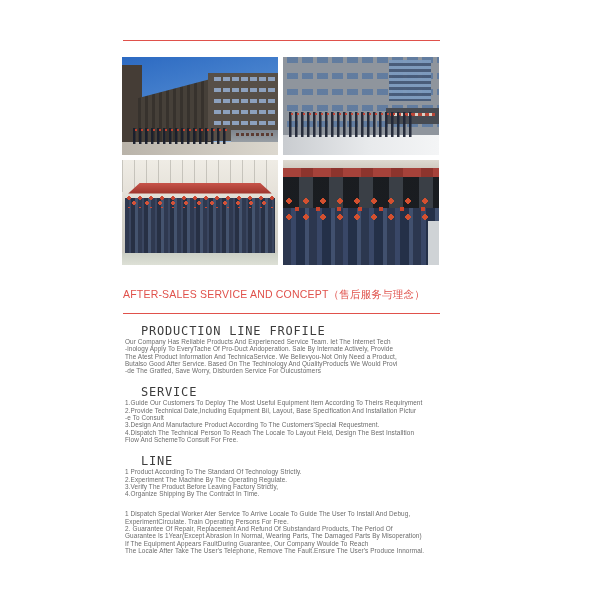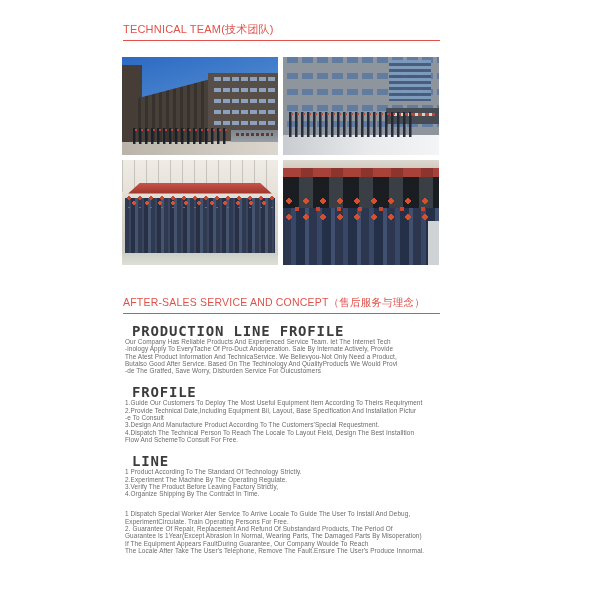--- a/index.html
+++ b/index.html
@@ -2,21 +2,21 @@
 <html><head>
 <meta charset="utf-8">
 <style>
   html,body{margin:0;padding:0;background:#ffffff;}
   .page{position:relative;width:600px;height:600px;background:#ffffff;overflow:hidden;
         font-family:"Liberation Sans",sans-serif;}
 
   
   .sec-title{position:absolute;left:123px;color:#e0514b;letter-spacing:.2px;white-space:nowrap;}
   .t1{top:22px;font-size:11px;}
-  .t2{top:296px;font-size:10.5px;}
+  .t2{top:288px;font-size:10.5px;}
   .rule{position:absolute;left:123px;width:317px;height:1px;background:#e0514b;}
   .r1{top:40px;}
   .r2{top:313px;}
 
   
   .photogrid{position:absolute;left:122px;top:57px;width:317px;display:grid;
              grid-template-columns:156px 156px;grid-template-rows:98px 105px;gap:5px;}
   .photo{position:relative;overflow:hidden;background:#888;}
   .photo > div{position:absolute;}
 
@@ -83,30 +83,29 @@
       background:repeating-linear-gradient(90deg,#2c374f 0 8px,#394767 8px 13px,#243048 13px 22px,#41506e 22px 26px);}
   .p4 .helmets{top:34%;left:0;right:0;height:24%;
       background-image:radial-gradient(circle 3px at 6px 5px,#d4502f 96%,rgba(0,0,0,0) 97%),
                        radial-gradient(circle 2.6px at 14px 13px,#c8432b 96%,rgba(0,0,0,0) 97%);
       background-size:17px 16px,21px 18px;}
   .p4 .wall-right{right:0;bottom:0;width:7%;height:42%;background:#cfd3d6;}
 
   
   .textcol{position:absolute;left:125px;top:326px;width:360px;}
   .tblock{margin:0 0 13px 0;}
-  .tblock h3{margin:0 0 2px 7px;font-family:"DejaVu Sans Mono",monospace;font-size:14px;
-             font-weight:bold;letter-spacing:.8px;color:#3c3c3c;line-height:10px;white-space:nowrap;}
+  .tblock h3{margin:0 0 2px 16px;font-family:"DejaVu Sans Mono",monospace;font-size:12px;
+             font-weight:normal;letter-spacing:.8px;color:#3c3c3c;line-height:10px;white-space:nowrap;}
   .tline{font-size:6.4px;line-height:7.3px;color:#6a6a6a;letter-spacing:.1px;white-space:nowrap;}
 </style>
 </head>
 <body>
 
 <div class="page">
 
-  <div class="sec-title t1">TECHNICAL TEAM(技术团队)</div>
   <div class="rule r1"></div>
 
   <div class="photogrid">
 
     <div class="photo p1">
       <div class="sky"></div>
       <div class="bldg-far"></div>
       <div class="bldg-wall"></div>
       <div class="bldg-main"></div>
       <div class="sign-wall"></div>
@@ -152,21 +151,21 @@
     <section class="tblock">
       <h3>PRODUCTION LINE FROFILE</h3>
       <div class="tline">Our Company Has Reliable Products And Experienced Service Team. Iet The Internet Tech</div>
       <div class="tline">-inology Apply To EveryTache Of Pro-Duct Andoperation. Sale By Internate Actively, Provide</div>
       <div class="tline">The Atest Product Information And TechnicaService. We Believyou-Not Only Need a Product,</div>
       <div class="tline">Butalso Good After Service. Based On The Techinology And QualityProducts We Would Provi</div>
       <div class="tline">-de The Gratfed, Save Worry, Disburden Service For Ouicustomers</div>
     </section>
 
     <section class="tblock">
-      <h3>FROFILE</h3>
+      <h3>SERVICE</h3>
       <div class="tline">1.Guide Our Customers To Deploy The Most Useful Equipment Item According To Theirs Requiryment</div>
       <div class="tline">2.Provide Technical Date,Including Equipment Bil, Layout, Base Specification And Installation Pictur</div>
       <div class="tline">-e To Consult</div>
       <div class="tline">3.Design And Manufacture Product According To The Customers'Special Requestment.</div>
       <div class="tline">4.Dispatch The Technical Person To Reach The Locale To Layout Field, Design The Best Installtion</div>
       <div class="tline">Flow And SchemeTo Consult For Free.</div>
     </section>
 
     <section class="tblock">
       <h3>LINE</h3>

